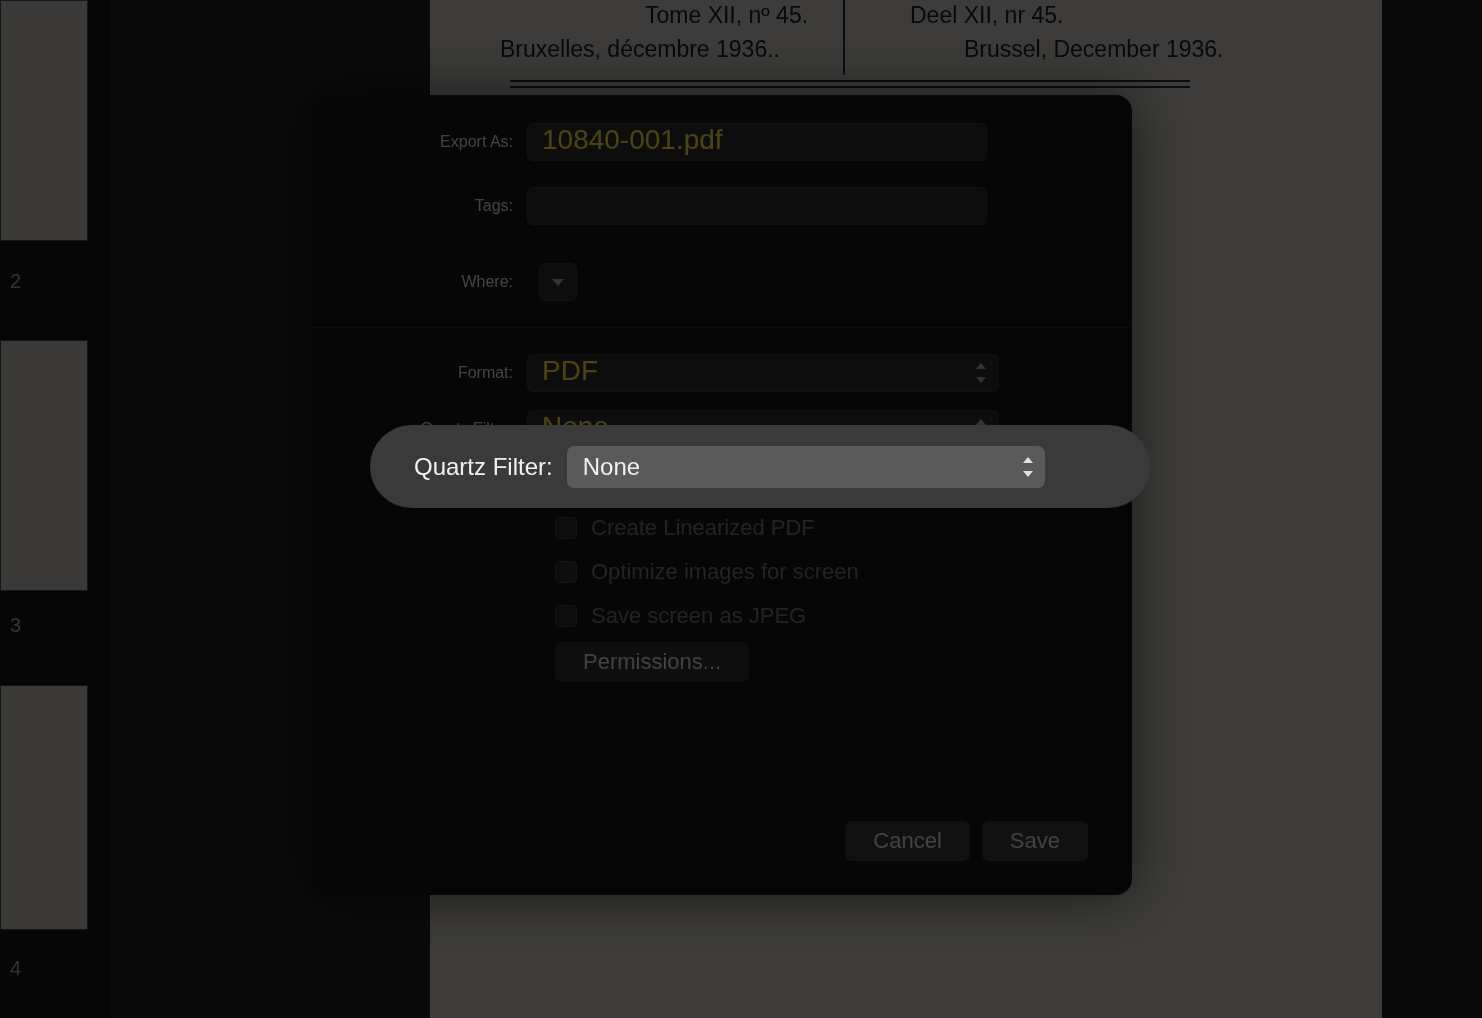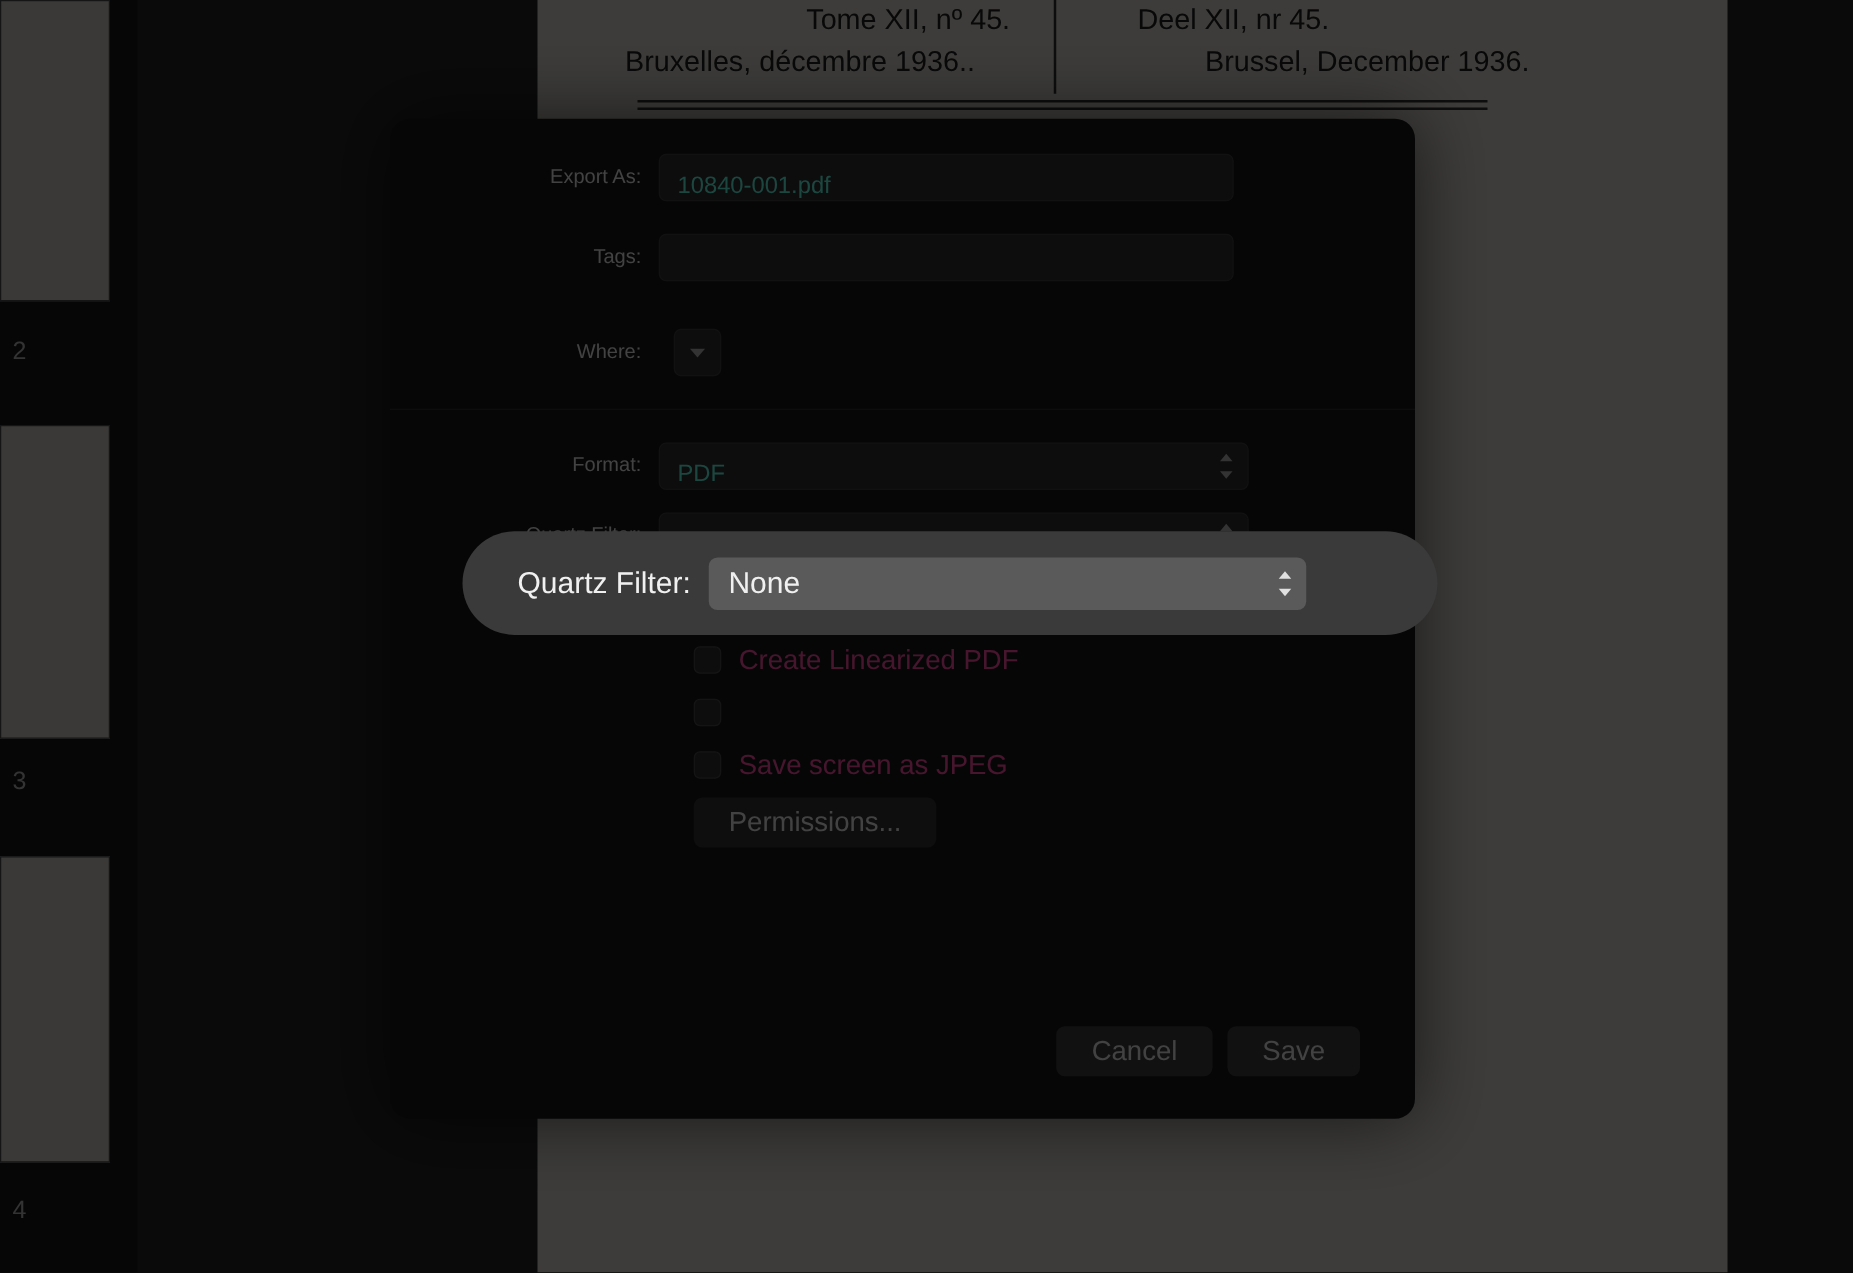--- a/index.html
+++ b/index.html
@@ -69,25 +69,25 @@
     text-align: right;
     padding-right: 14px;
     font-size: 16px;
     color: #ddd;
   }
   .input, .select {
     background: #2a2a2a;
     border: 1px solid #3a3a3a;
     border-radius: 6px;
     height: 38px;
-    font-size: 19px;
-    color: #5eead4;
+    font-size: 28px;
+    color: #fde047;
     padding: 0 14px;
     display: flex;
-    align-items: flex-end;
+    align-items: flex-start;
     position: relative;
   }
   .input { width: 460px; }
   .select { position: relative; }
   .select-arrows {
     position: absolute;
     right: 10px; top: 50%;
     transform: translateY(-50%);
     width: 14px; height: 20px;
   }
@@ -135,21 +135,21 @@
     padding: 9px 0 9px 243px;
   }
   .checkbox {
     width: 22px; height: 22px;
     border-radius: 5px;
     background: #2c2c2c;
     border: 1px solid #444;
     margin-right: 14px;
   }
   .checkbox-label {
-    font-size: 22px; color: #ec4899;
+    font-size: 22px; color: #737373;
   }
   .btn {
     display: inline-flex; align-items: center; justify-content: center;
     height: 40px; padding: 0 28px;
     border-radius: 7px;
     background: #3a3a3a;
     color: #ddd;
     font-size: 22px;
     margin-left: 12px;
   }
@@ -266,20 +266,21 @@
   <div class="checkbox-row">
     <div class="checkbox"></div>
     <div class="checkbox-label">Create PDF/A</div>
   </div>
   <div class="checkbox-row">
     <div class="checkbox"></div>
     <div class="checkbox-label">Create Linearized PDF</div>
   </div>
   <div class="checkbox-row">
     <div class="checkbox"></div>
+    <div class="checkbox-label">Optimize images for screen</div>
   </div>
   <div class="checkbox-row">
     <div class="checkbox"></div>
     <div class="checkbox-label">Save screen as JPEG</div>
   </div>
 
   <div class="checkbox-row" style="padding-top:4px">
     <div class="btn" style="margin-left:0;background:#2e2e2e">
       <span>Permissions...</span>
     </div>

